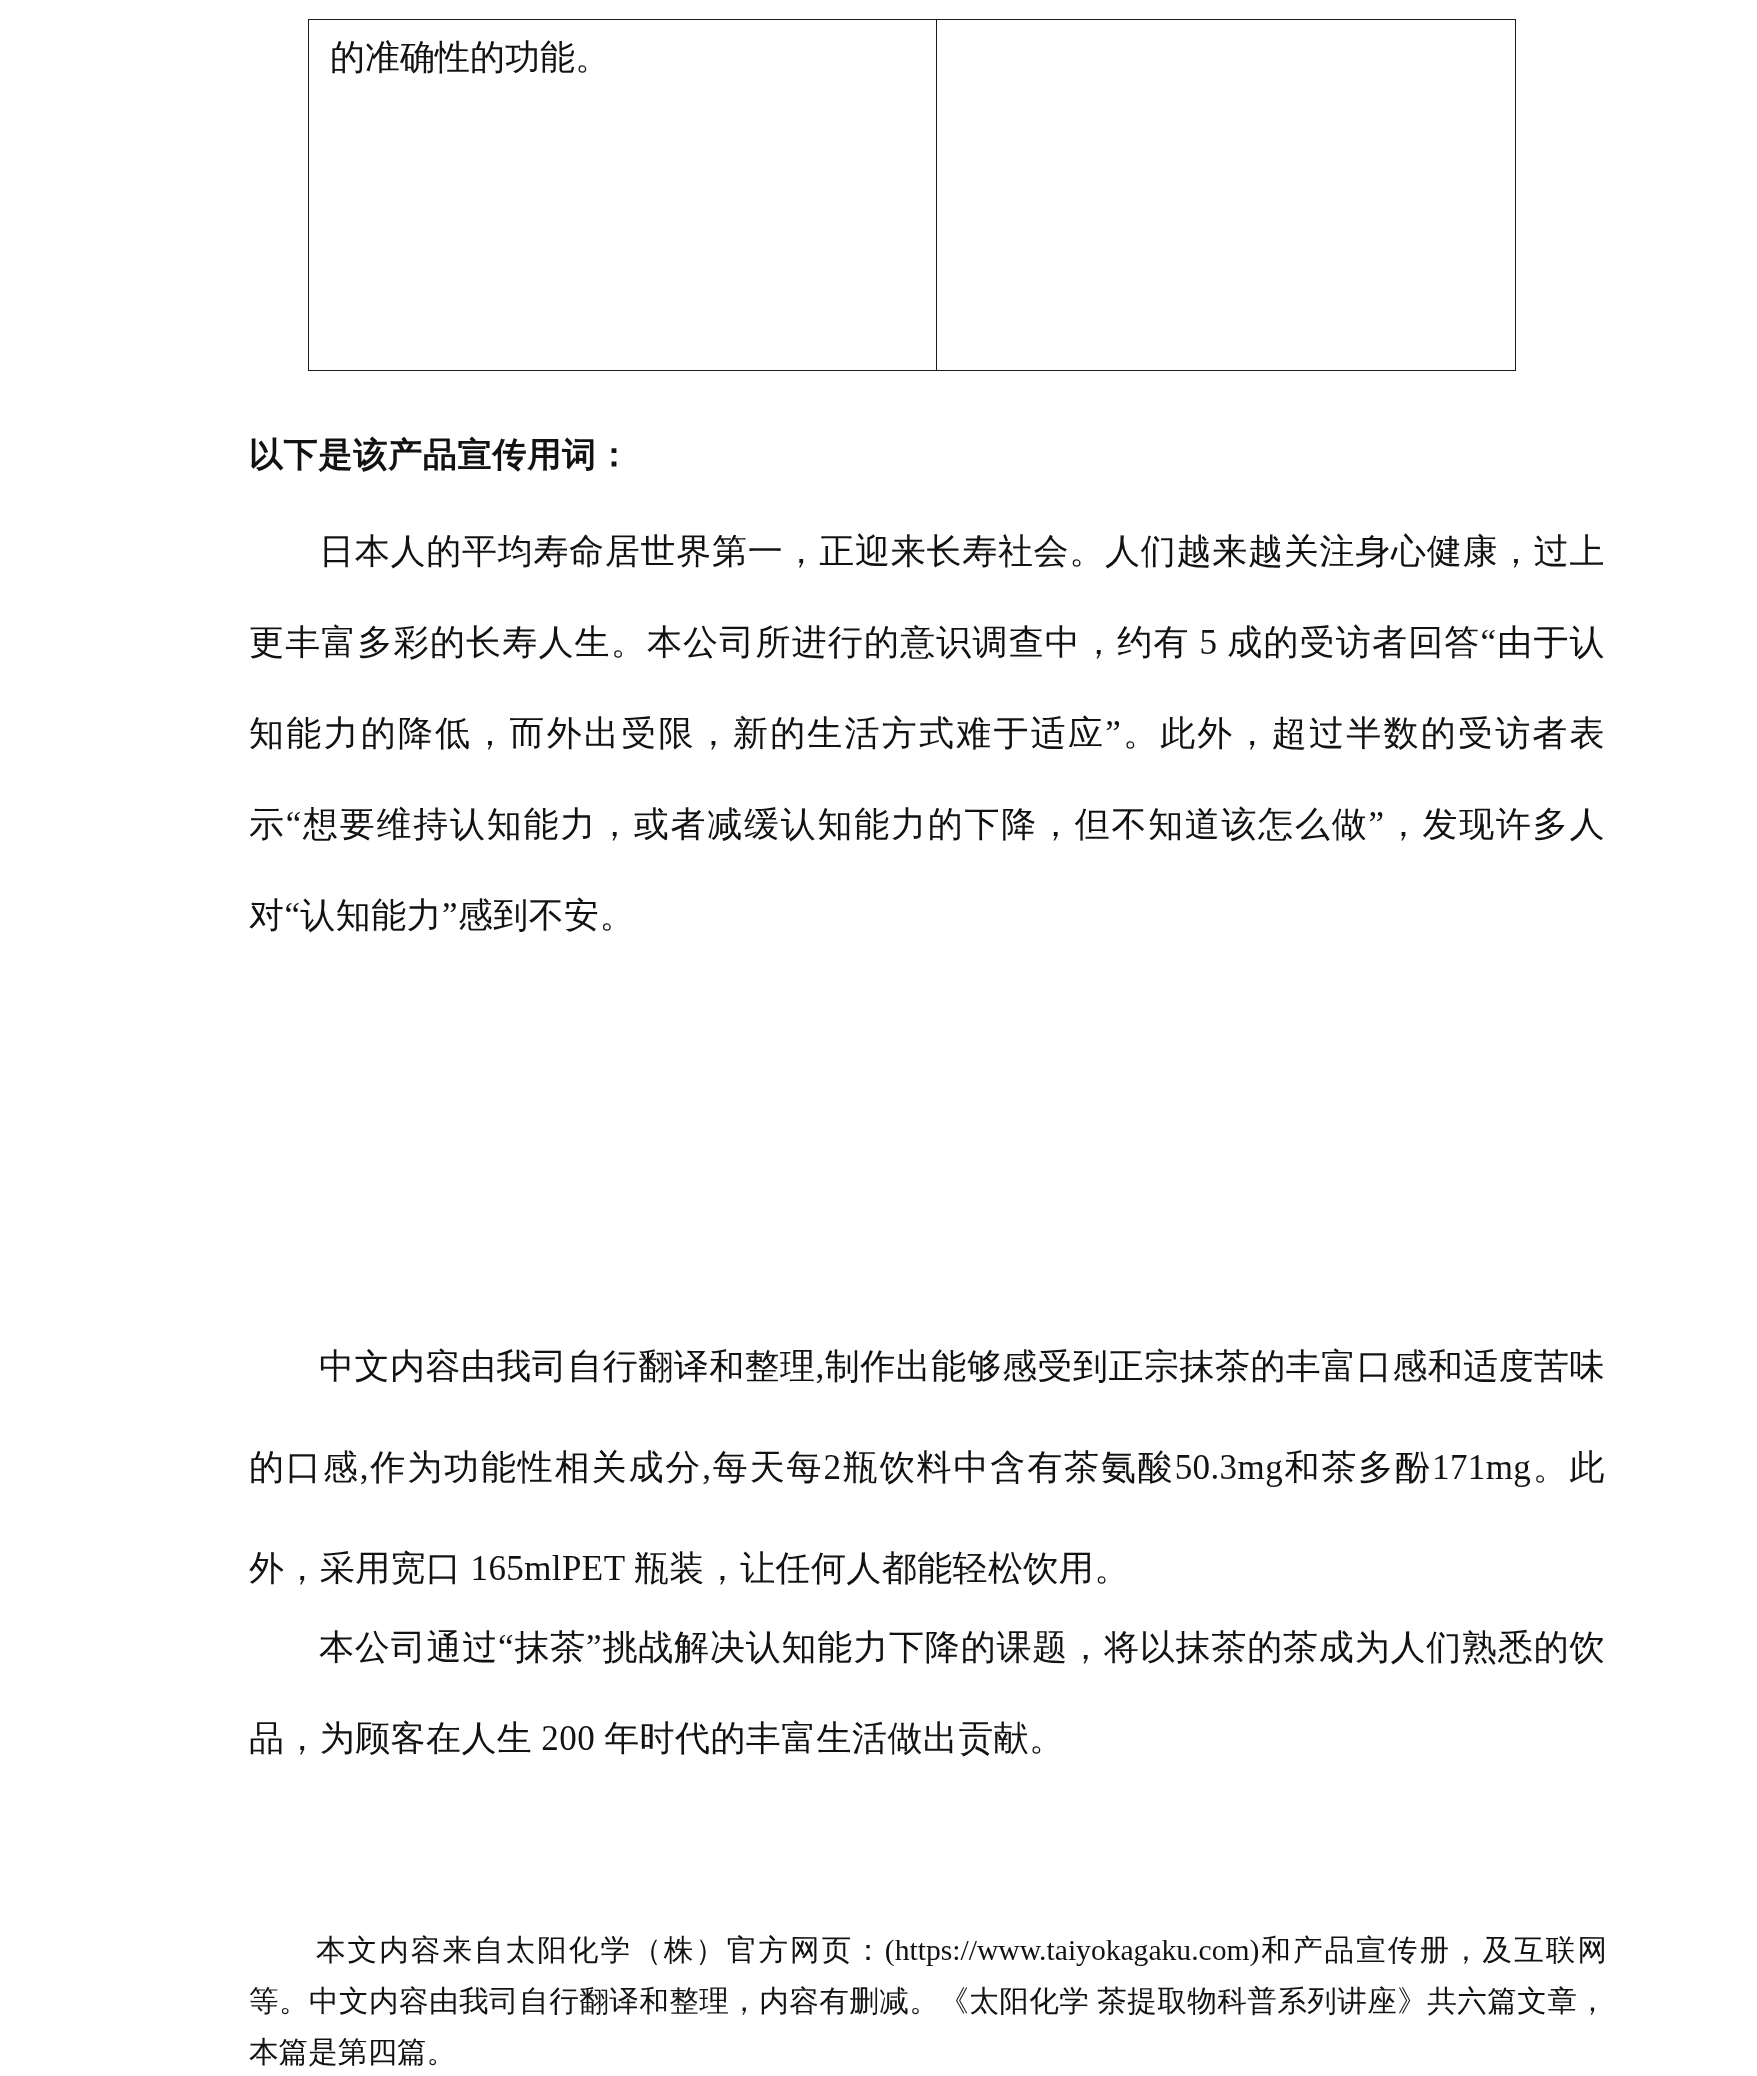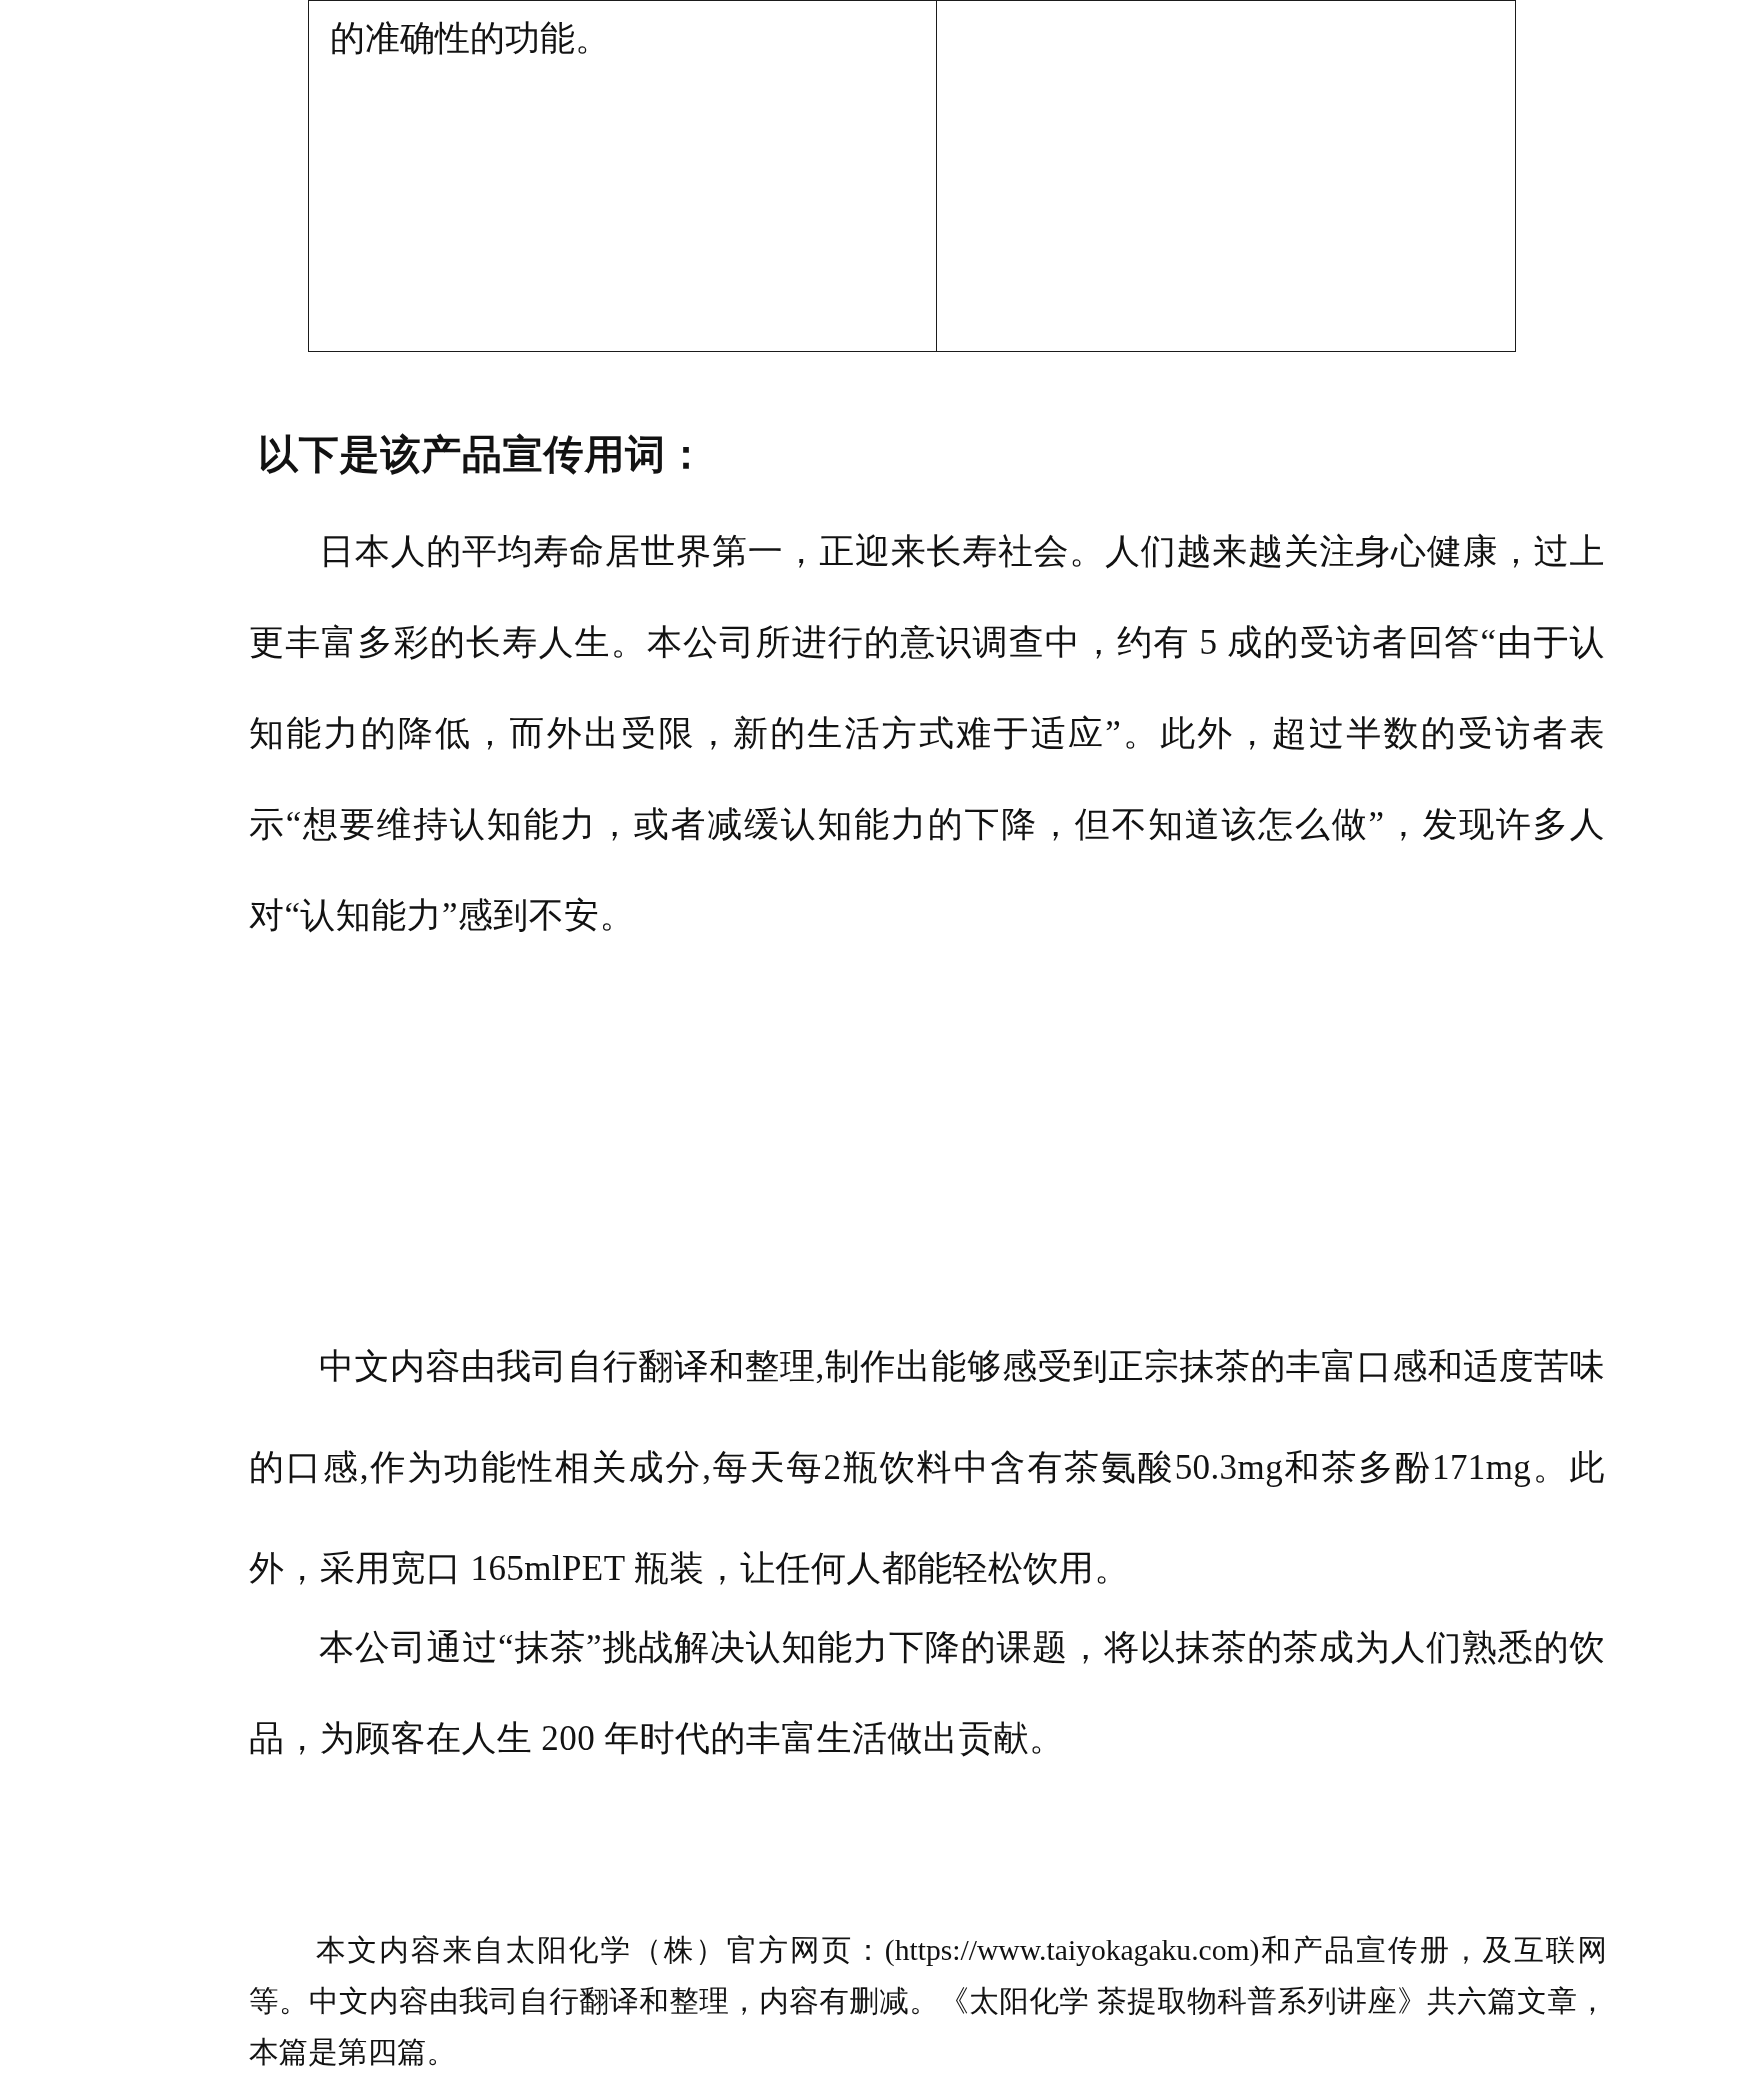--- a/index.html
+++ b/index.html
@@ -6,42 +6,42 @@
   .page{
     position:relative;
     width:1758px;height:2077px;
     background:#ffffff;
     overflow:hidden;
     font-family:"Liberation Serif","DejaVu Serif",serif;
     color:#121212;
   }
   
   .doc-table{
-    position:absolute;left:308px;top:0;
+    position:absolute;left:308px;top:19px;
     width:1208px;height:352px;
     box-sizing:border-box;
     border:1.6px solid #1b1b1b;
     display:flex;
     gap:15px;
   }
   .doc-table .cell{
     box-sizing:border-box;
     padding:12.8px 21px;
     font-size:35px;line-height:50px;
   }
   .doc-table .cell.left{
     width:628px;flex:0 0 628px;
     border-right:0.8px solid #1b1b1b;
   }
   .doc-table .cell.right{flex:1 1 auto;}
   
   .section-heading{
-    position:absolute;left:258px;top:434px;
+    position:absolute;left:249px;top:434px;
     width:1356px;
-    font-size:40px;line-height:42px;
+    font-size:34px;line-height:42px;
     font-weight:bold;
     letter-spacing:0.8px;
   }
   
   .body-par{
     position:absolute;left:249px;width:1356px;
     margin:0;
     font-size:35px;
     text-align:justify;
     text-indent:70px;

